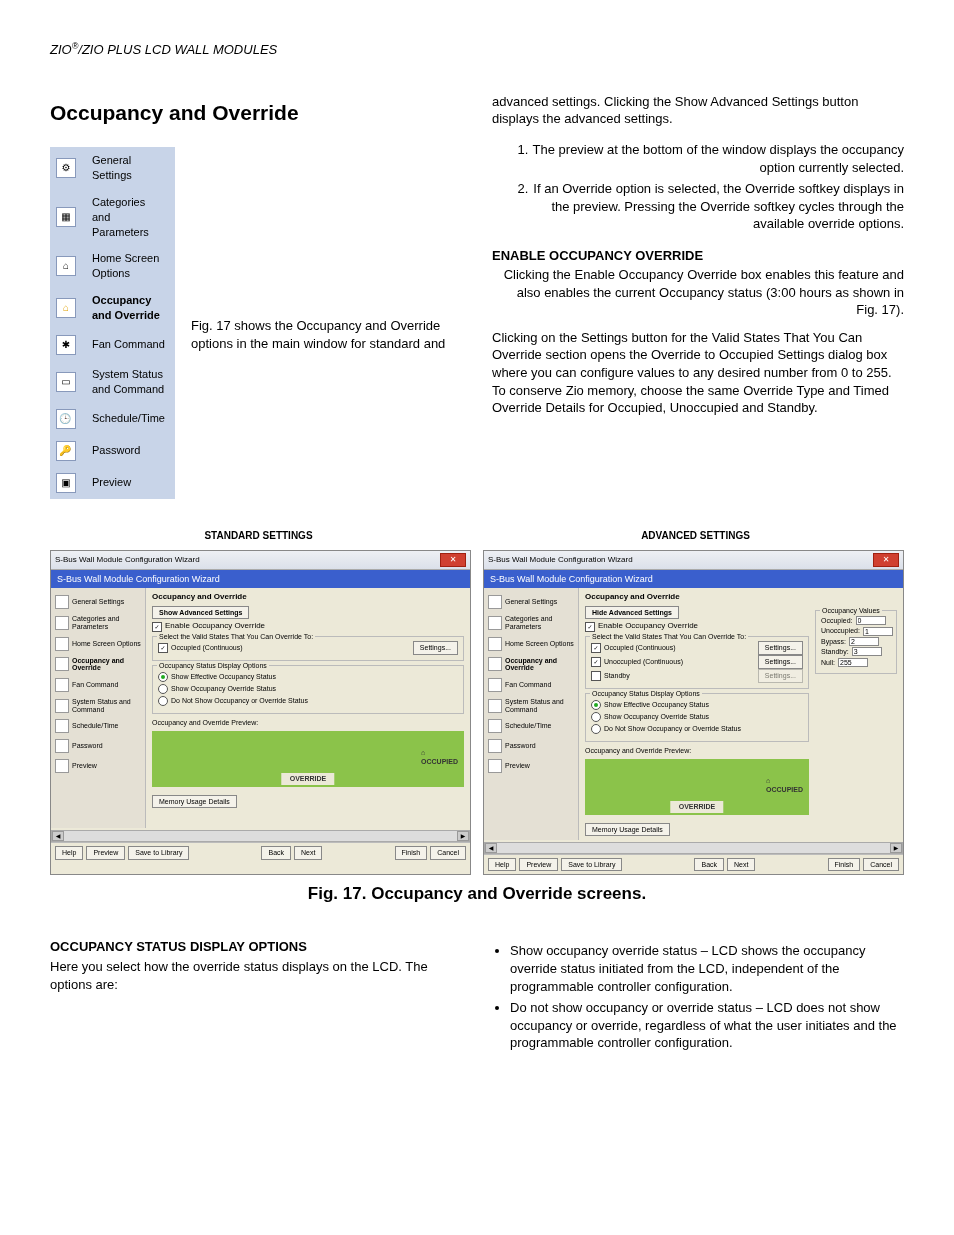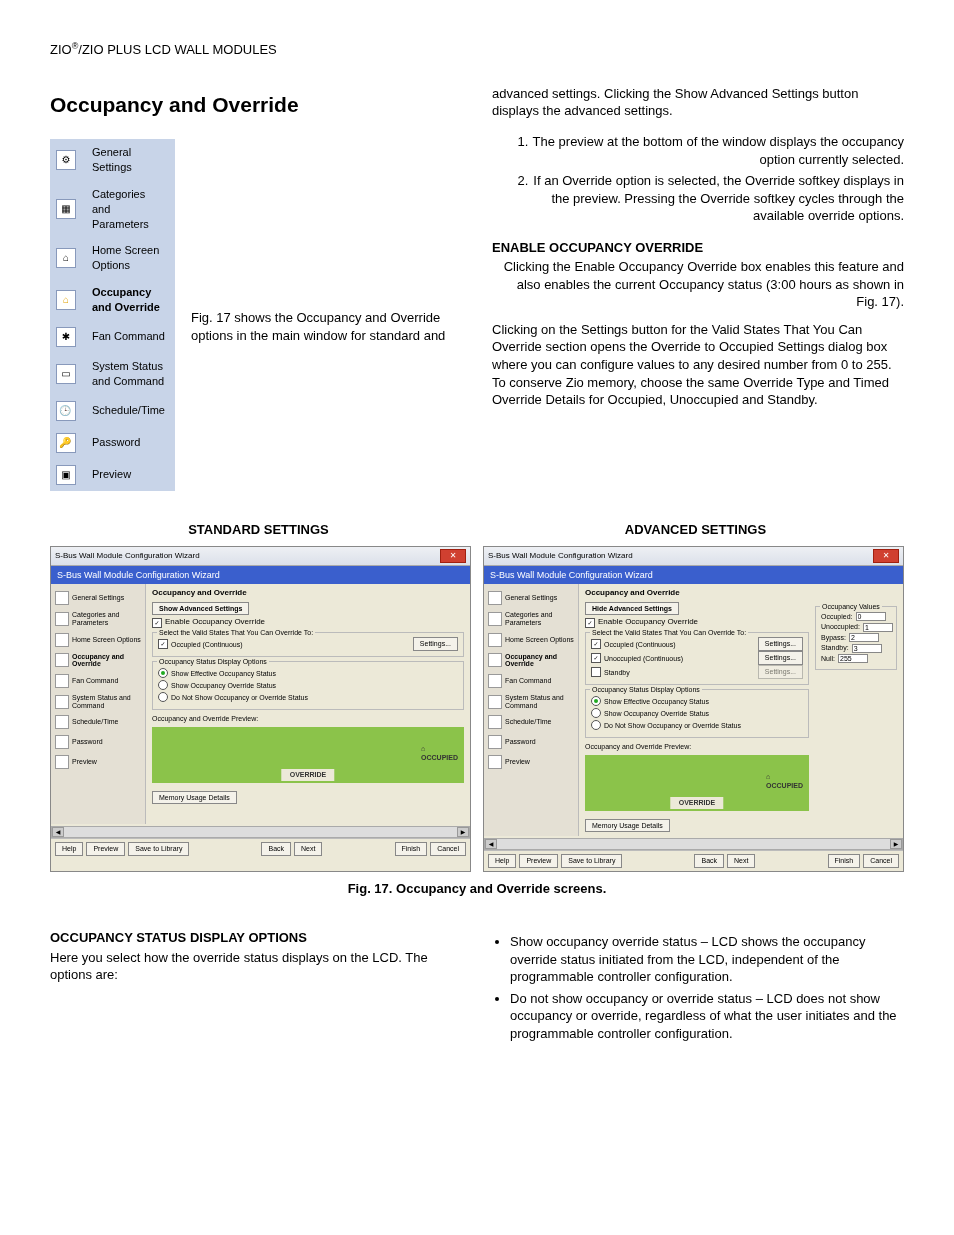--- a/index.html
+++ b/index.html
@@ -5,22 +5,23 @@
   body {
     font-family: Arial, Helvetica, sans-serif;
     font-size: 13px;
     color: #000;
     margin: 0;
     padding: 40px 50px;
     width: 854px;
     line-height: 1.35;
   }
   .header-line {
+    font-style: italic;
     font-size: 13px;
-    margin-bottom: 22px;
+    margin-bottom: 30px;
   }
   .header-line sup { font-size: 9px; }
   h1 {
     font-size: 21px;
     font-weight: bold;
     margin: 10px 0 20px 0;
   }
   .two-col {
     display: flex;
     gap: 30px;
@@ -56,21 +57,21 @@
   .notes-list { margin: 4px 0 4px 40px; padding: 0; }
   .notes-list li { margin-bottom: 4px; text-align: right; }
   .sub-h {
     font-weight: bold;
     font-size: 13px;
     margin: 14px 0 2px 0;
   }
   .settings-label {
     text-align: center;
     font-weight: bold;
-    font-size: 13px;
+    font-size: 10px;
     margin: 30px 0 8px 0;
   }
   .screens-row {
     display: flex;
     gap: 12px;
     margin-bottom: 6px;
   }
   .wizard-window {
     flex: 1;
     border: 1px solid #888;
@@ -234,21 +235,21 @@
   }
   .val-box input {
     width: 26px;
     font-size: 7px;
     padding: 0 1px;
     border: 1px solid #888;
   }
   .fig-caption {
     text-align: center;
     font-weight: bold;
-    font-size: 13px;
+    font-size: 17px;
     margin: 8px 0 18px 0;
   }
   ul.bullets { margin: 4px 0 4px 18px; padding: 0; }
   ul.bullets li { margin-bottom: 4px; }
   .row-flex { display: flex; justify-content: space-between; align-items: flex-start; }
 </style>
 </head>
 <body>
 
 <div class="header-line">

